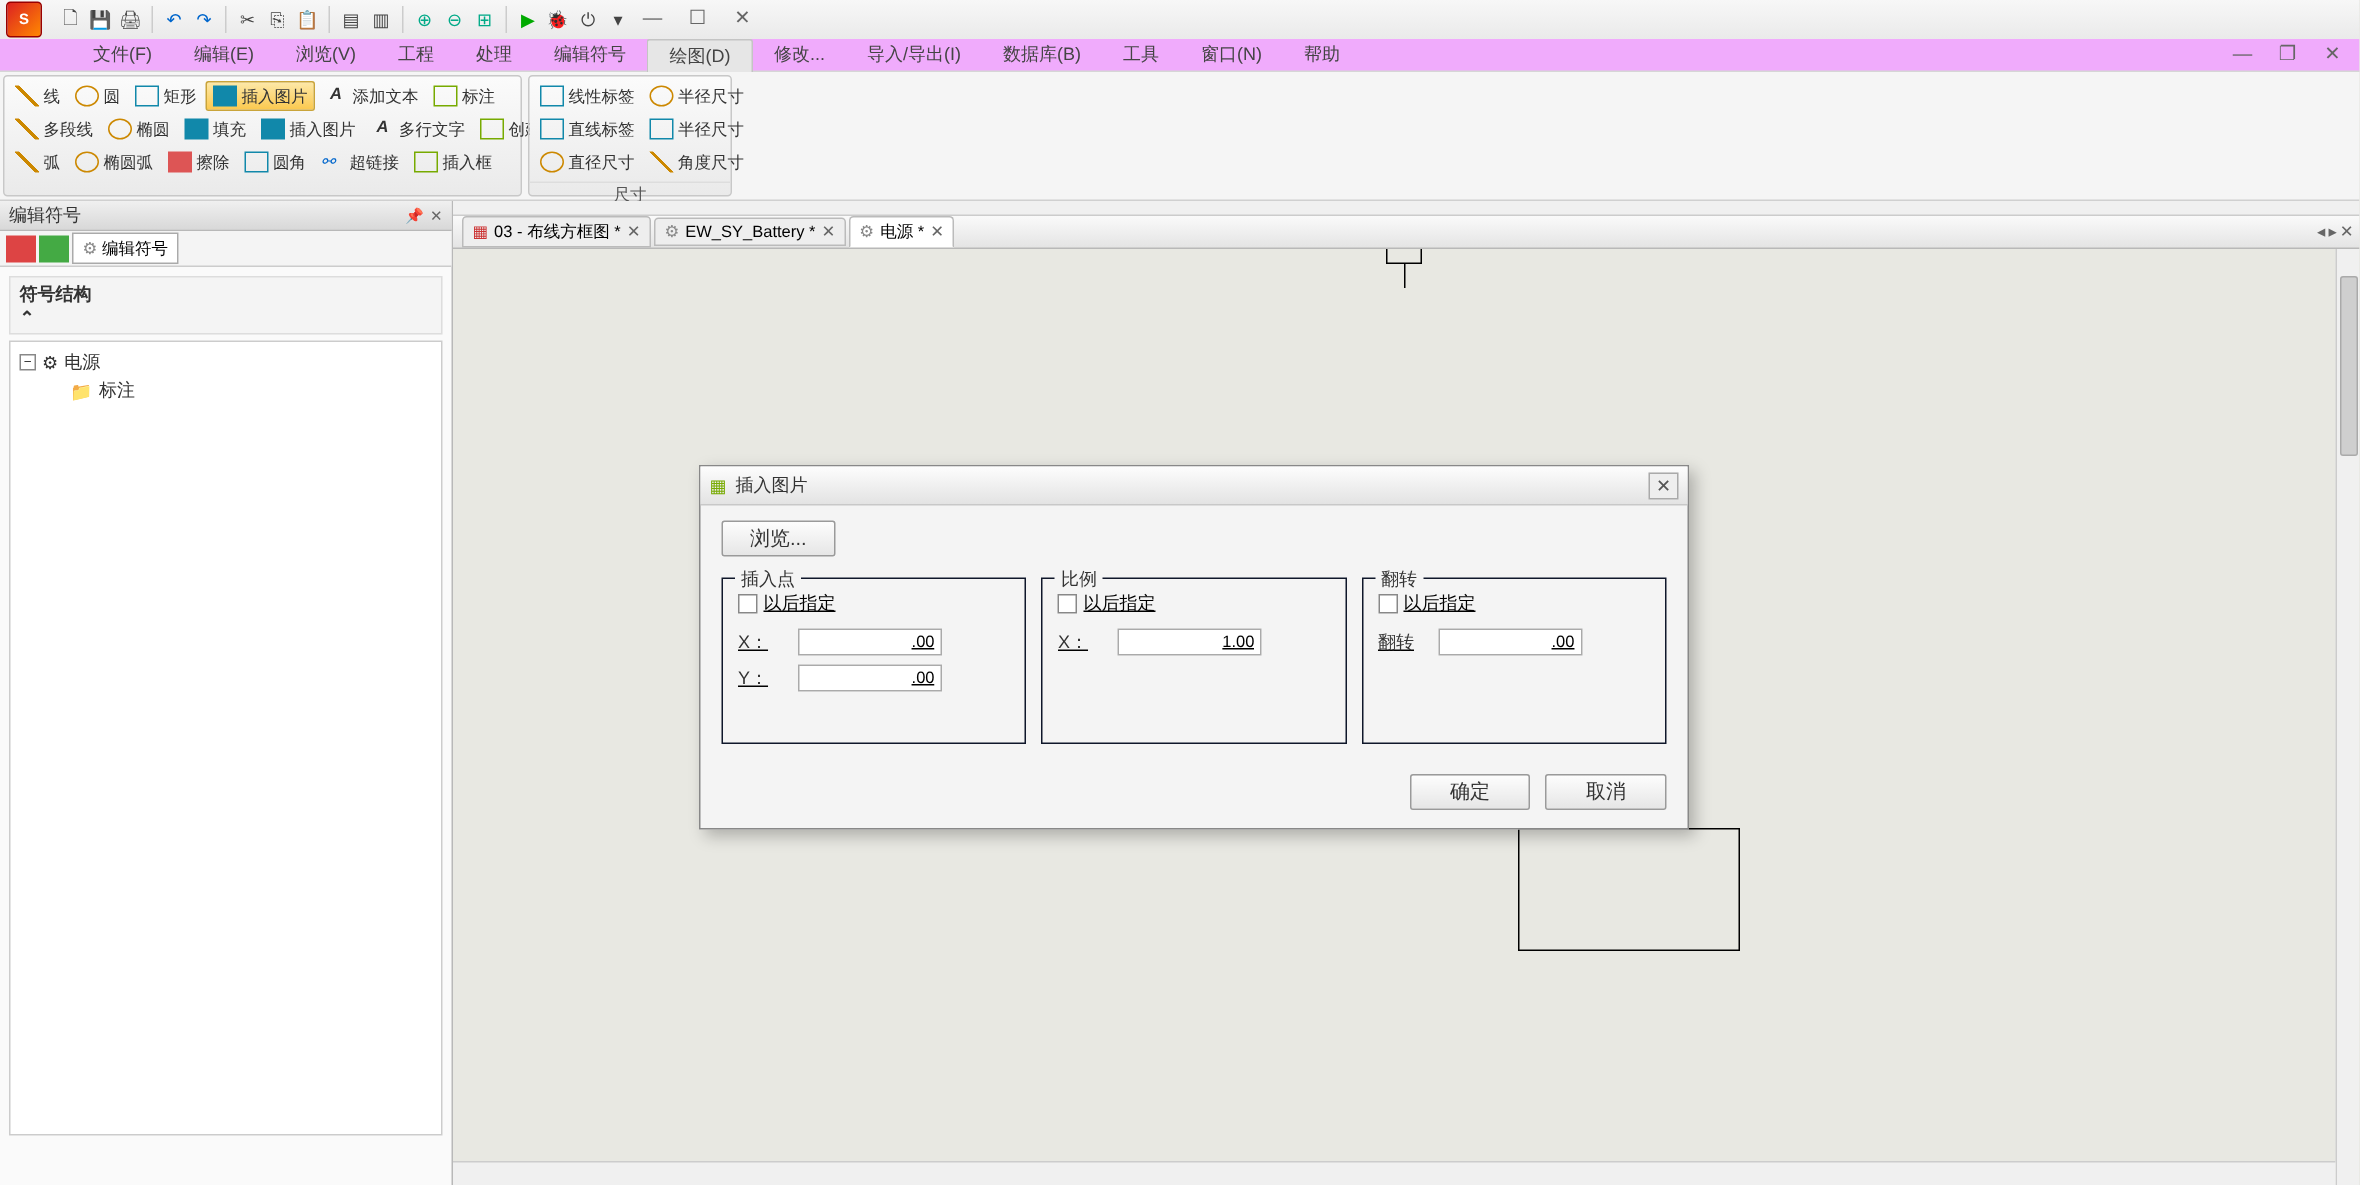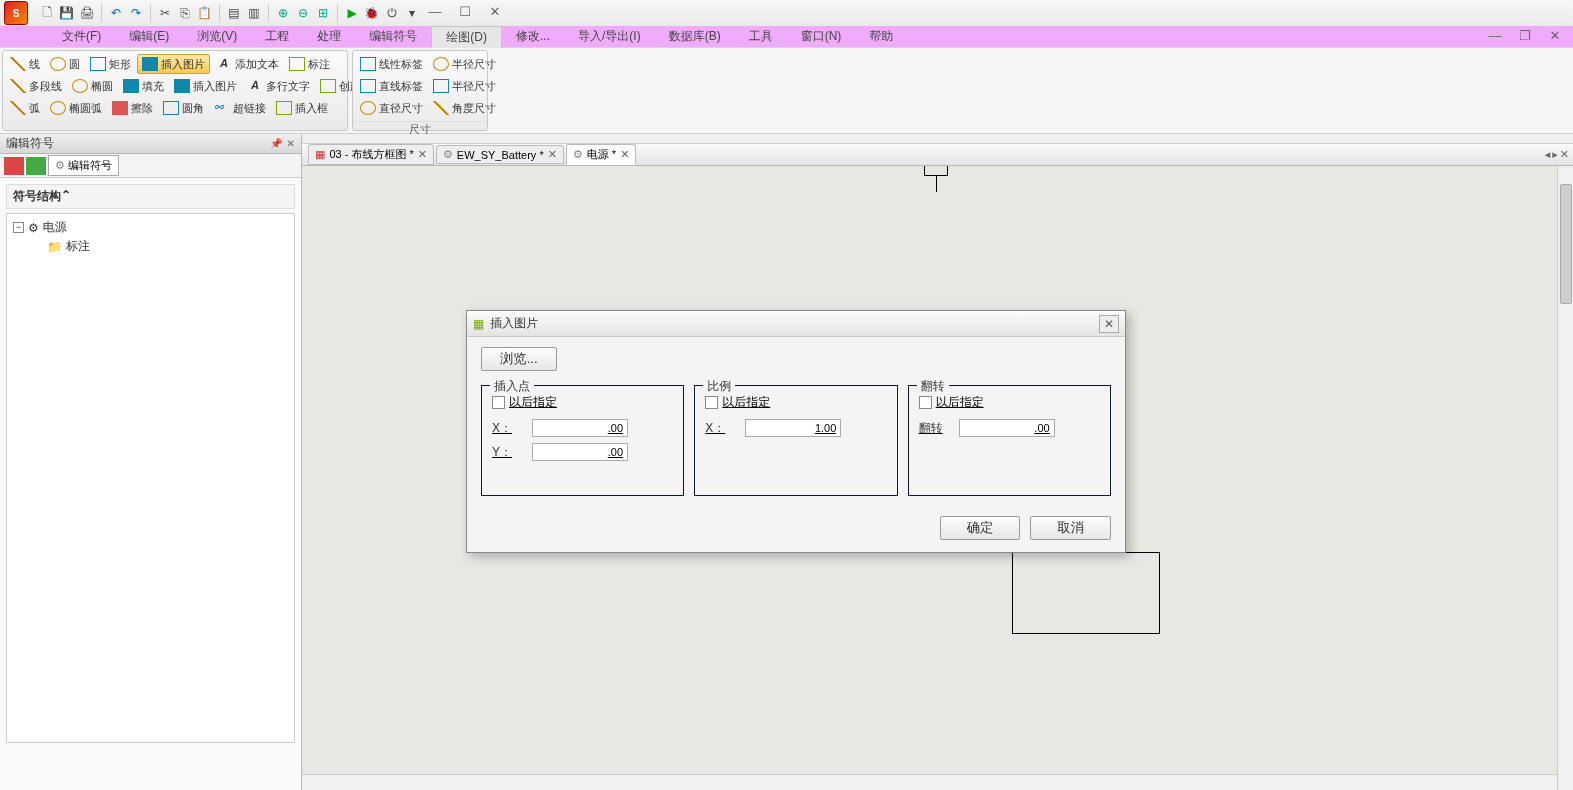--- a/index.html
+++ b/index.html
@@ -32,21 +32,21 @@
 
 
 .main-layout { display: flex; height: calc(790px - 26px - 22px - 86px); }
 .left-panel { width: 302px; background: #fafafa; border-right: 1px solid #b8b8b8; display: flex; flex-direction: column; }
 .panel-hdr { height: 20px; background: linear-gradient(#f0f0f0, #d8d8d8); border-bottom: 1px solid #b8b8b8; padding: 2px 6px; display: flex; align-items: center; justify-content: space-between; color: #333; }
 .panel-hdr-btns { display: flex; gap: 4px; color: #666; font-size: 10px; }
 .panel-tabs { height: 24px; background: #f4f4f4; border-bottom: 1px solid #ccc; display: flex; align-items: center; padding: 2px 4px; gap: 2px; }
 .ptab { width: 20px; height: 18px; border: 1px solid transparent; cursor: pointer; }
 .ptab-label { padding: 2px 6px; border: 1px solid #aaa; background: #fff; font-size: 11px; }
 .panel-body { flex: 1; padding: 6px; }
-.section-hdr { background: #f4f4f4; padding: 3px 6px; font-weight: bold; color: #333; display: flex; justify-content: flex-start; border: 1px solid #ddd; cursor: pointer; }
+.section-hdr { background: #f4f4f4; padding: 3px 6px; font-weight: bold; color: #333; display: flex; justify-content: flex-end; border: 1px solid #ddd; cursor: pointer; flex-direction: column; }
 .tree { border: 1px solid #ccc; background: #fff; padding: 4px; margin-top: 4px; height: 530px; font-size: 12px; color: #333; }
 .tree-node { padding: 1px 2px; display: flex; align-items: center; gap: 4px; }
 .tree-exp { width: 11px; height: 11px; border: 1px solid #888; display: inline-flex; align-items: center; justify-content: center; font-size: 9px; line-height: 1; cursor: pointer; }
 
 .right-area { flex: 1; display: flex; flex-direction: column; position: relative; }
 .thin-bar { height: 10px; background: #f0f0f0; border-bottom: 1px solid #ccc; }
 .doc-tabs { height: 22px; background: linear-gradient(#fafafa, #e4e4e4); border-bottom: 1px solid #b8b8b8; display: flex; align-items: center; padding-left: 6px; gap: 2px; position: relative; }
 .doc-tab { display: flex; align-items: center; gap: 4px; padding: 2px 6px; border: 1px solid #bbb; background: #eee; border-radius: 3px 3px 0 0; cursor: pointer; font-size: 11px; }
 .doc-tab.active { background: #fff; border-bottom-color: #fff; }
 .doc-tab-close { color: #666; cursor: pointer; font-size: 11px; }
@@ -58,21 +58,21 @@
 .scrollbar-v { position: absolute; right: 0; top: 0; width: 16px; height: 100%; background: #f0f0f0; border-left: 1px solid #ccc; }
 .sb-thumb-v { position: absolute; top: 18px; left: 2px; width: 12px; height: 120px; background: #cfcfcf; border: 1px solid #aaa; border-radius: 2px; }
 .scrollbar-h { position: absolute; left: 0; bottom: 0; width: calc(100% - 16px); height: 16px; background: #f0f0f0; border-top: 1px solid #ccc; }
 
 
 .dialog { position: absolute; left: 466px; top: 310px; width: 660px; background: #f4f4f4; border: 1px solid #888; box-shadow: 4px 4px 10px rgba(0,0,0,0.25); }
 .dlg-title { height: 26px; background: linear-gradient(#fdfdfd, #e3e3e3); border-bottom: 1px solid #c8c8c8; display: flex; align-items: center; padding: 0 6px; gap: 6px; }
 .dlg-title-text { flex: 1; color: #333; }
 .dlg-close { width: 20px; height: 18px; border: 1px solid #aaa; background: #eee; text-align: center; line-height: 16px; cursor: pointer; color: #555; }
 .dlg-body { padding: 10px 14px; }
-.dlg-row1 { display: flex; align-items: center; gap: 12px; margin-bottom: 14px; }
+.dlg-row1 { display: flex; align-items: flex-start; gap: 12px; margin-bottom: 14px; flex-direction: column; }
 .btn { padding: 2px 18px; background: linear-gradient(#fdfdfd, #e6e6e6); border: 1px solid #9a9a9a; border-radius: 2px; cursor: pointer; color: #333; }
 .path-input { flex: 1; height: 20px; border: 1px solid #aaa; background: #fff; padding: 1px 4px; font-size: 12px; }
 .dlg-groups { display: flex; gap: 10px; }
 .fieldset { border: 1px solid #0f172a; padding: 8px 10px 28px; position: relative; text-decoration: underline; }
 .fieldset-legend { position: absolute; top: -8px; left: 8px; background: #f4f4f4; padding: 0 4px; font-size: 12px; color: #333; }
 .checkbox-row { display: flex; align-items: center; gap: 4px; margin-bottom: 8px; }
 .chk { width: 13px; height: 13px; border: 1px solid #888; background: #fff; cursor: pointer; }
 .num-row { display: flex; align-items: center; gap: 8px; margin-bottom: 6px; }
 .num-label { width: 32px; color: #333; }
 .num-input { width: 96px; height: 18px; border: 1px solid #aaa; background: #fff; text-align: right; padding: 0 4px; font-size: 11px; }

